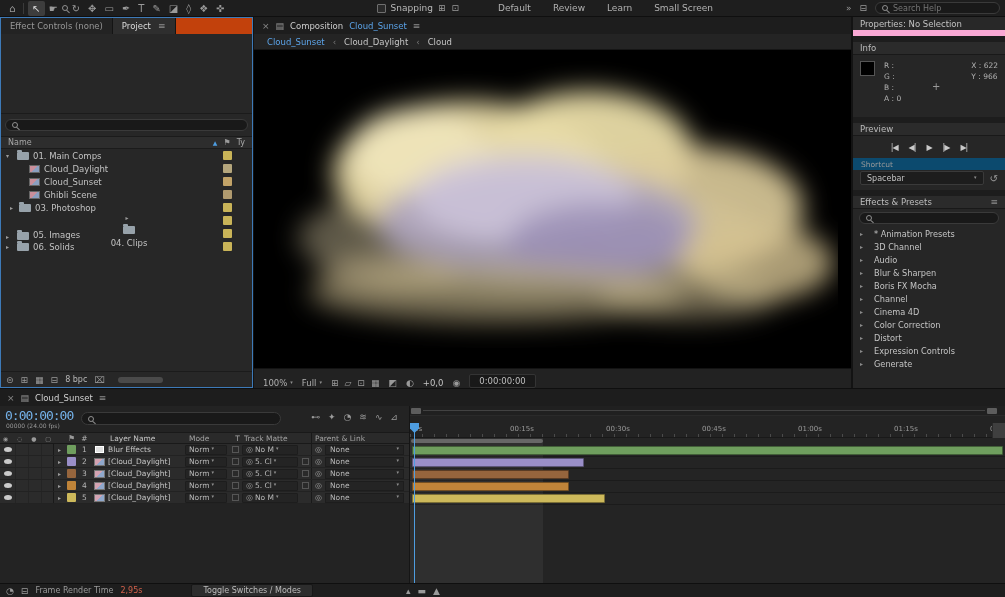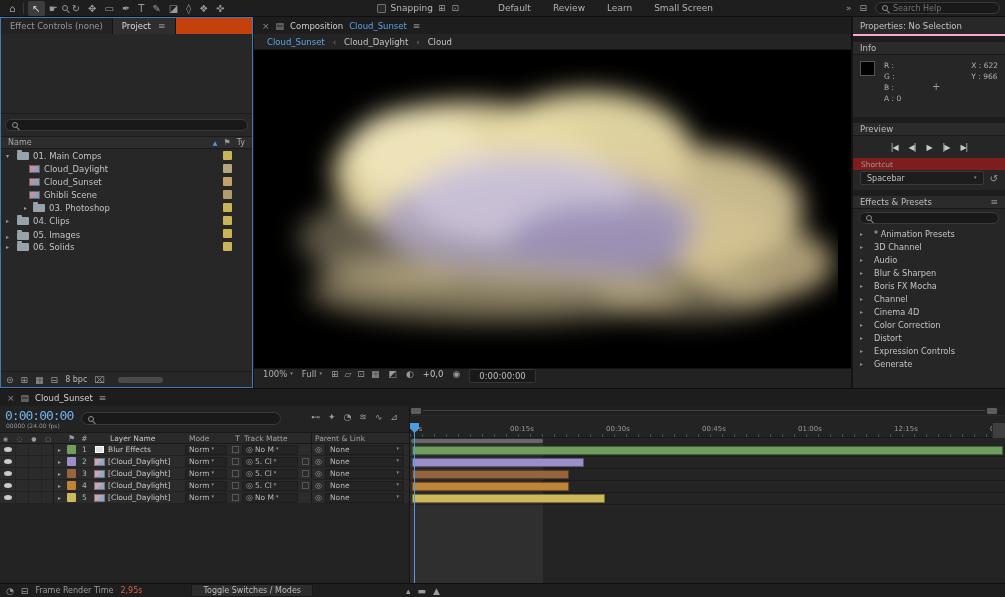--- a/index.html
+++ b/index.html
@@ -57,40 +57,40 @@
   .ctabrow{height:17px;background:#1d1d1d;display:flex;align-items:center;gap:6px;padding:0 8px;flex:none}
   .closex{color:#8a8a8a;font-size:9px}
   .ctab-label{color:#cdcdcd;font-size:8.5px}
   .ctab-name{color:#5ba3e8;font-size:8.5px}
   .breadcrumb{height:16px;display:flex;align-items:center;gap:8px;padding:0 13px;background:#242424;border-bottom:1px solid #161616;flex:none;font-size:8.5px}
   .bc-link{color:#5ba3e8}
   .bc-sep{color:#7a7a7a}
   .bc-item{color:#c4c4c4}
   .viewer{flex:1;background:#000;position:relative;overflow:hidden}
   .viewer svg{position:absolute;left:50%;top:48%;transform:translate(-50%,-50%)}
-  .cbar{height:20px;background:#222;border-top:1px solid #131313;display:flex;align-items:flex-start;gap:9px;padding:0 9px;flex:none;color:#aeaeae;font-size:8.5px}
+  .cbar{height:20px;background:#222;border-top:1px solid #131313;display:flex;align-items:flex-end;gap:9px;padding:0 9px;flex:none;color:#aeaeae;font-size:8.5px}
   .dd{display:flex;align-items:center;gap:3px}
   .ddar::after{content:'▾';font-size:5px;color:#8f8f8f;vertical-align:2px}
   .tcbox{background:#191919;border:1px solid #343434;border-radius:2px;padding:1px 9px;color:#bdbdbd}
   .exposure{color:#c4c4c4}
 
   
   .right-panel{position:absolute;top:17px;left:852px;width:153px;height:371px;background:#232323;display:flex;flex-direction:column;border-left:1px solid #131313;overflow:hidden}
-  .rhead{height:19px;background:#282828;border-bottom:2px solid #f9a8d4;display:flex;align-items:center;padding:0 7px;font-size:8.5px;color:#c2c2c2;flex:none}
+  .rhead{height:19px;background:#282828;border-bottom:6px solid #f9a8d4;display:flex;align-items:center;padding:0 7px;font-size:8.5px;color:#c2c2c2;flex:none}
   .secgap{height:6px;background:#1d1d1d;flex:none}
   .sechead{height:13px;display:flex;align-items:center;padding:0 7px;background:#2b2b2b;border-bottom:1px solid #191919;color:#bdbdbd;font-size:8.5px;flex:none}
   .sechead .menuic{margin-left:auto}
   .infobody{display:flex;padding:6px 7px;gap:9px;flex:none;height:62px;background:#262626}
   .swatch{width:15px;height:15px;background:#000;border:1px solid #555;flex:none}
   .infocol{display:flex;flex-direction:column;gap:2px;font-size:7.5px;color:#b2b2b2}
   .infocol.right{margin-left:auto;text-align:left}
   .plus{color:#9a9a9a;font-size:10px;align-self:center;margin-left:auto}
   .prevbody{display:flex;align-items:center;justify-content:center;gap:11px;height:22px;color:#c9c9c9;font-size:8px;flex:none;background:#262626}
   .pbtn{letter-spacing:-1px}
-  .shortcutlbl{font-size:7.5px;color:#9a9a9a;padding:2px 8px 1px;background:#7f1d1d;flex:none}
+  .shortcutlbl{font-size:7.5px;color:#9a9a9a;padding:2px 8px 1px;background:#0c4a6e;flex:none}
   .shortcutrow{display:flex;align-items:center;gap:6px;padding:1px 7px 5px;background:#262626;flex:none}
   .ddbox{height:14px;background:#1d1d1d;border:1px solid #3a3a3a;border-radius:2px;display:flex;align-items:center;padding:0 6px;flex:1;color:#c0c0c0;font-size:8px;justify-content:space-between}
   .reset{color:#9a9a9a;font-size:10px}
   .fxsearch{height:18px;display:flex;align-items:center;padding:0 6px;background:#262626;flex:none}
   .fxsearch .searchbox{flex:1}
   .fxlist{flex:1;overflow:hidden;background:#262626}
   .fxrow{height:13px;display:flex;align-items:center;gap:11px;padding:0 7px;color:#c4c4c4;font-size:8.2px;white-space:nowrap}
   .fxrow .arrow{color:#8a8a8a;font-size:6px}
 
   
@@ -239,27 +239,27 @@
         <div class="trow" style="padding-left: 28px;">
           <span class="ico-comp"></span>
           <span class="tlabel">Cloud_Sunset</span>
           <span class="chip" style="background: rgb(194, 163, 104);"></span>
         </div>
         <div class="trow" style="padding-left: 28px;">
           <span class="ico-comp"></span>
           <span class="tlabel">Ghibli Scene</span>
           <span class="chip" style="background: rgb(176, 154, 111);"></span>
         </div>
-        <div class="trow" style="padding-left: 21px; text-align: center;">
+        <div class="trow" style="padding-left: 7px; text-align: center;">
           <span class="arrow">▸</span>
           <span class="ico-folder"></span>
           <span class="tlabel">03. Photoshop</span>
           <span class="chip" style="background: rgb(201, 180, 88);"></span>
         </div>
-        <div class="trow" style="padding-left: 5px;">
+        <div class="trow" style="padding-left: 5px; flex-direction: column;">
           <span class="arrow">▸</span>
           <span class="ico-folder"></span>
           <span class="tlabel">04. Clips</span>
           <span class="chip" style="background: rgb(201, 180, 88);"></span>
         </div>
         <div class="trow" style="padding-left: 5px; align-items: flex-end;">
           <span class="arrow">▸</span>
           <span class="ico-folder"></span>
           <span class="tlabel">05. Images</span>
           <span class="chip" style="background: rgb(201, 180, 88);"></span>
@@ -690,21 +690,21 @@
           <span class="navh l"></span>
           <span class="navh r"></span>
         </div>
         <div class="navgap"></div>
         <div class="truler">
             <span class="rlab" style="left: 4px;">0s</span>
             <span class="rlab" style="left: 100px;">00:15s</span>
             <span class="rlab" style="left: 196px;">00:30s</span>
             <span class="rlab" style="left: 292px;">00:45s</span>
             <span class="rlab" style="left: 388px;">01:00s</span>
-            <span class="rlab" style="left: 484px;">12:15s</span>
+            <span class="rlab" style="left: 484px;">01:15s</span>
             <span class="rlab" style="left: 580px;">01:30s</span>
           </div>
         <div class="markerbin"></div>
         <div class="trackwrap">
           <div class="lightcol"></div>
           <div class="rowlines"></div>
           <div class="workbar"></div>
         <div class="tbar" style="top: 8px; left: 0.3%; width: 99.4%; background: rgb(111, 158, 94);"></div>
             <div class="tbar" style="top: 20px; left: 0.3%; width: 29%; background: rgb(154, 143, 200);"></div>
             <div class="tbar" style="top: 32px; left: 0.3%; width: 26.5%; background: rgb(150, 101, 61);"></div>

